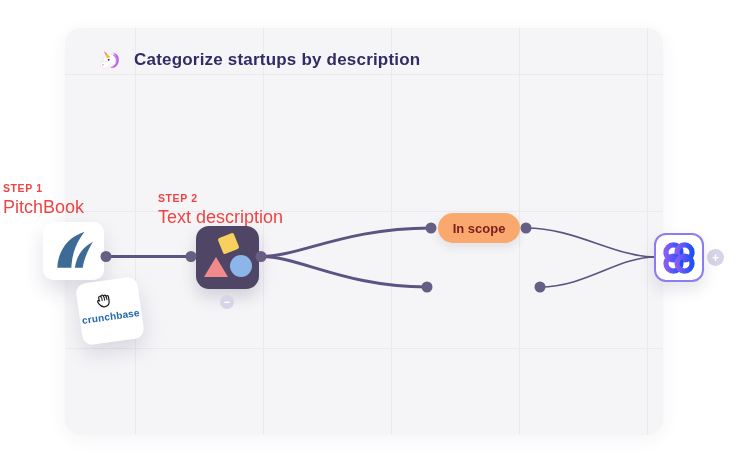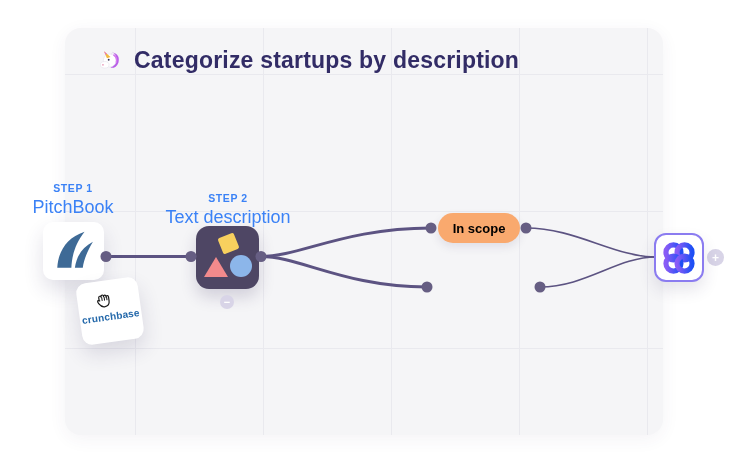--- a/index.html
+++ b/index.html
@@ -29,27 +29,27 @@
   }
 
   svg.edge-layer{ position:absolute; left:0; top:0; z-index:1; pointer-events:none; }
   svg.dot-layer { position:absolute; left:0; top:0; z-index:5; pointer-events:none; }
 
   .title-row{
     position:absolute; left:99px; top:46px; height:28px;
     display:flex; align-items:center; gap:12px; z-index:2;
   }
   .title-row h1{
-    font-size:23px; font-weight:700; letter-spacing:.2px;
+    font-size:17px; font-weight:700; letter-spacing:.2px;
     color:#322c66;
   }
 
   .step-caption{
-    position:absolute; width:140px; text-align:center; z-index:2;
-    color:#3b82f6; line-height:1.35;
+    position:absolute; width:140px; text-align:left; z-index:2;
+    color:#ef4444; line-height:1.35;
   }
   .step-caption .step-label{ font-size:10.5px; font-weight:700; letter-spacing:.6px; }
   .step-caption .step-name { font-size:18px; font-weight:400; }
 
   .card{
     position:absolute; background:#ffffff; border-radius:10px;
     box-shadow:0 10px 20px rgba(50,40,90,.14);
     display:flex; align-items:center; justify-content:center;
     z-index:2;
   }
@@ -89,21 +89,21 @@
     background:#d8d4e7; color:#ffffff;
     display:flex; align-items:center; justify-content:center;
     font-weight:700; z-index:2; cursor:pointer;
   }
   .minus-btn{ left:220px; top:295px; width:14px; height:14px; font-size:11px; }
   .plus-btn { left:707px; top:249px; width:17px; height:17px; font-size:12px; z-index:1; }
 
   .pill{
     position:absolute; border-radius:16px; z-index:2;
     display:flex; align-items:center; justify-content:center;
-    font-size:13px; font-weight:700; color:#000000;
+    font-size:13px; font-weight:700; color:#7f1d1d;
     box-shadow:0 4px 10px rgba(50,40,90,.10);
   }
   .pill-in { left:438px; top:213px; width:82px;  height:30px; background:#f9a96e; }
   .pill-out{ left:432px; top:273px; width:105px; height:29px; background:#ee86ea; }
 
   .output-node{
     position:absolute; left:654px; top:233px; width:50px; height:49px;
     background:#ffffff; border:2px solid #8b7cf0; border-radius:12px;
     display:flex; align-items:center; justify-content:center;
     box-shadow:0 8px 16px rgba(50,40,90,.12); z-index:2;

